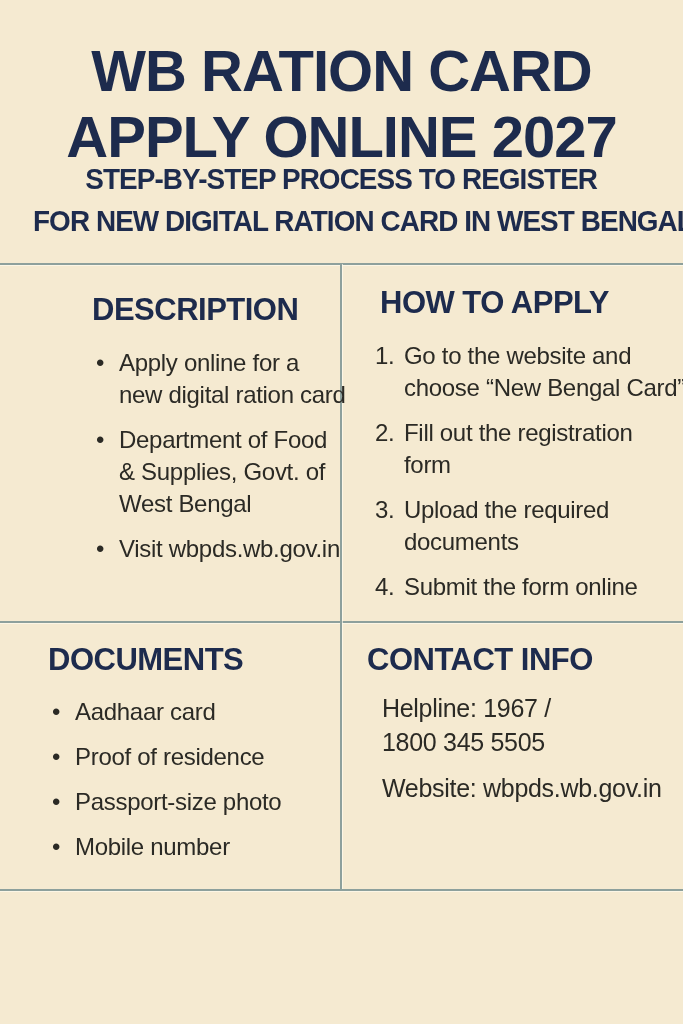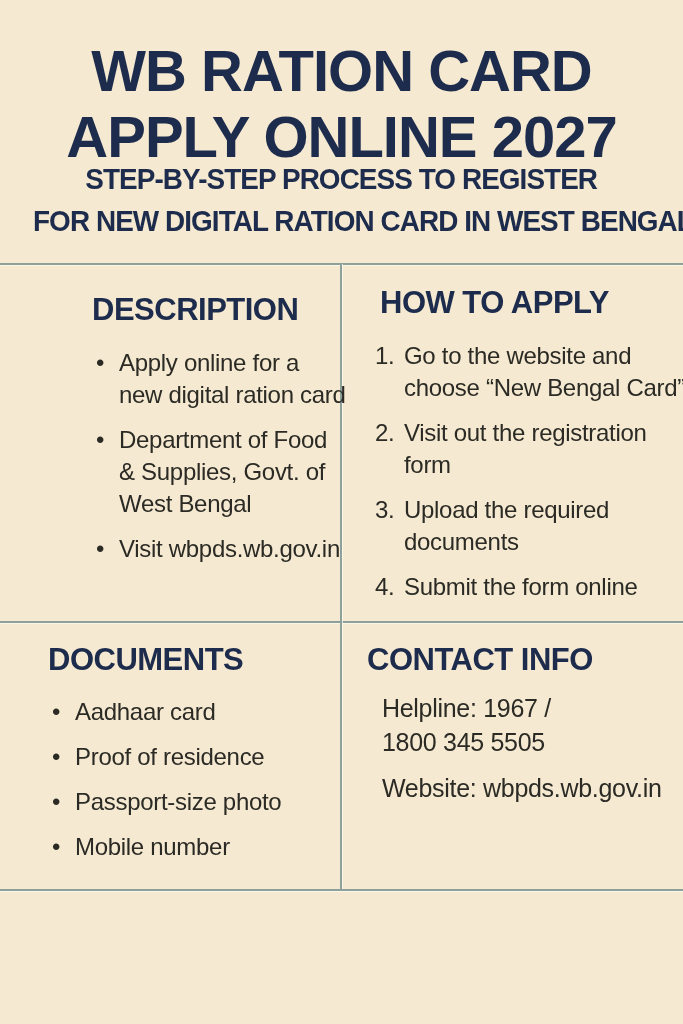--- a/index.html
+++ b/index.html
@@ -191,21 +191,21 @@
       <li class="list-item">
         <span class="step-marker">1.</span>
         <span class="item-lines">
           <span class="line">Go to the website and</span>
           <span class="line">choose “New Bengal Card”</span>
         </span>
       </li>
       <li class="list-item">
         <span class="step-marker">2.</span>
         <span class="item-lines">
-          <span class="line">Visit out the registration</span>
+          <span class="line">Fill out the registration</span>
           <span class="line">form</span>
         </span>
       </li>
       <li class="list-item">
         <span class="step-marker">3.</span>
         <span class="item-lines">
           <span class="line">Upload the required</span>
           <span class="line">documents</span>
         </span>
       </li>

